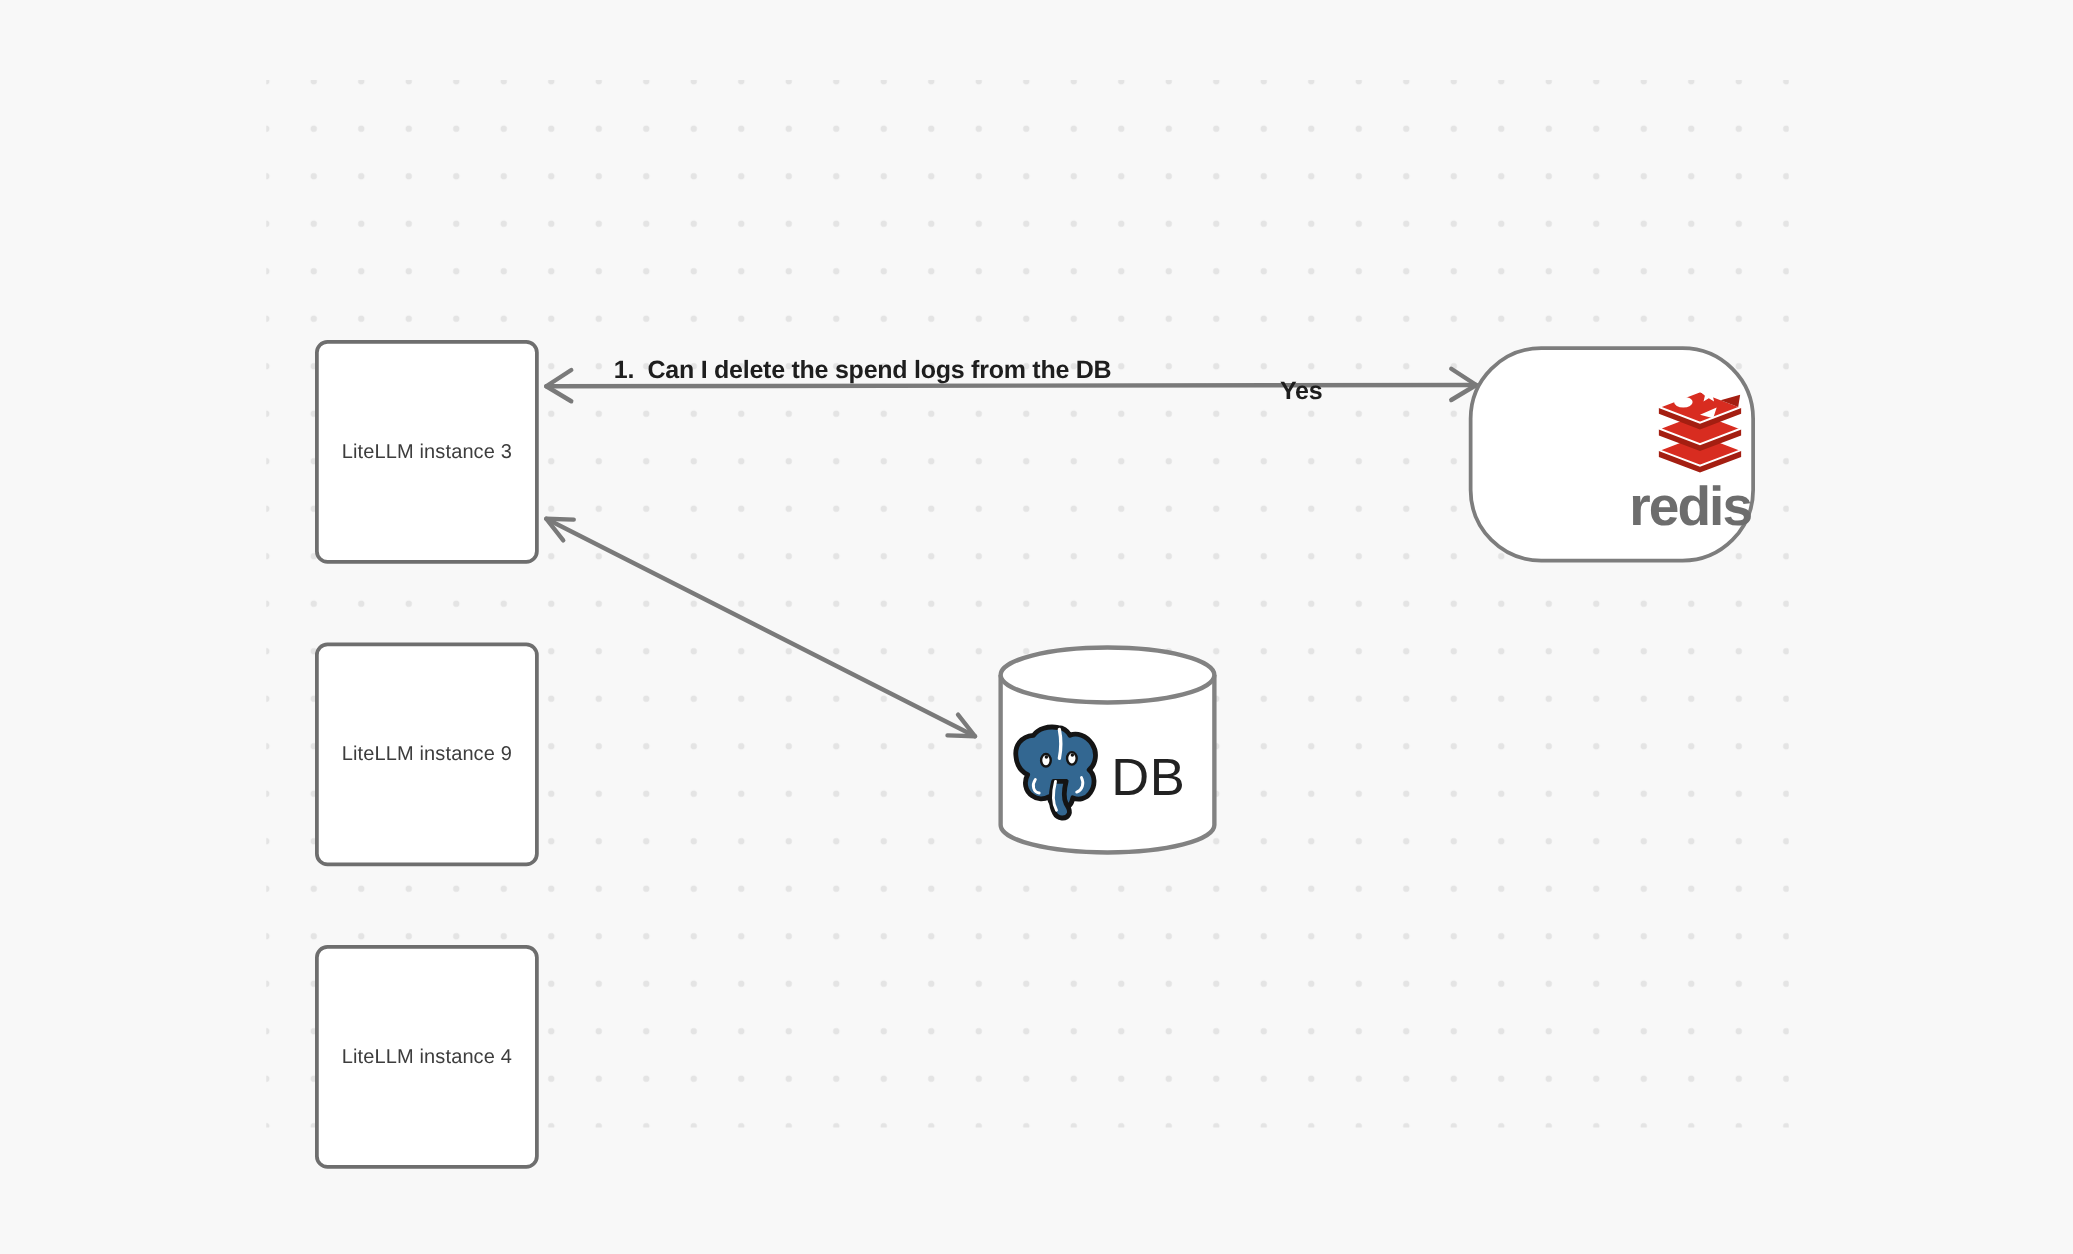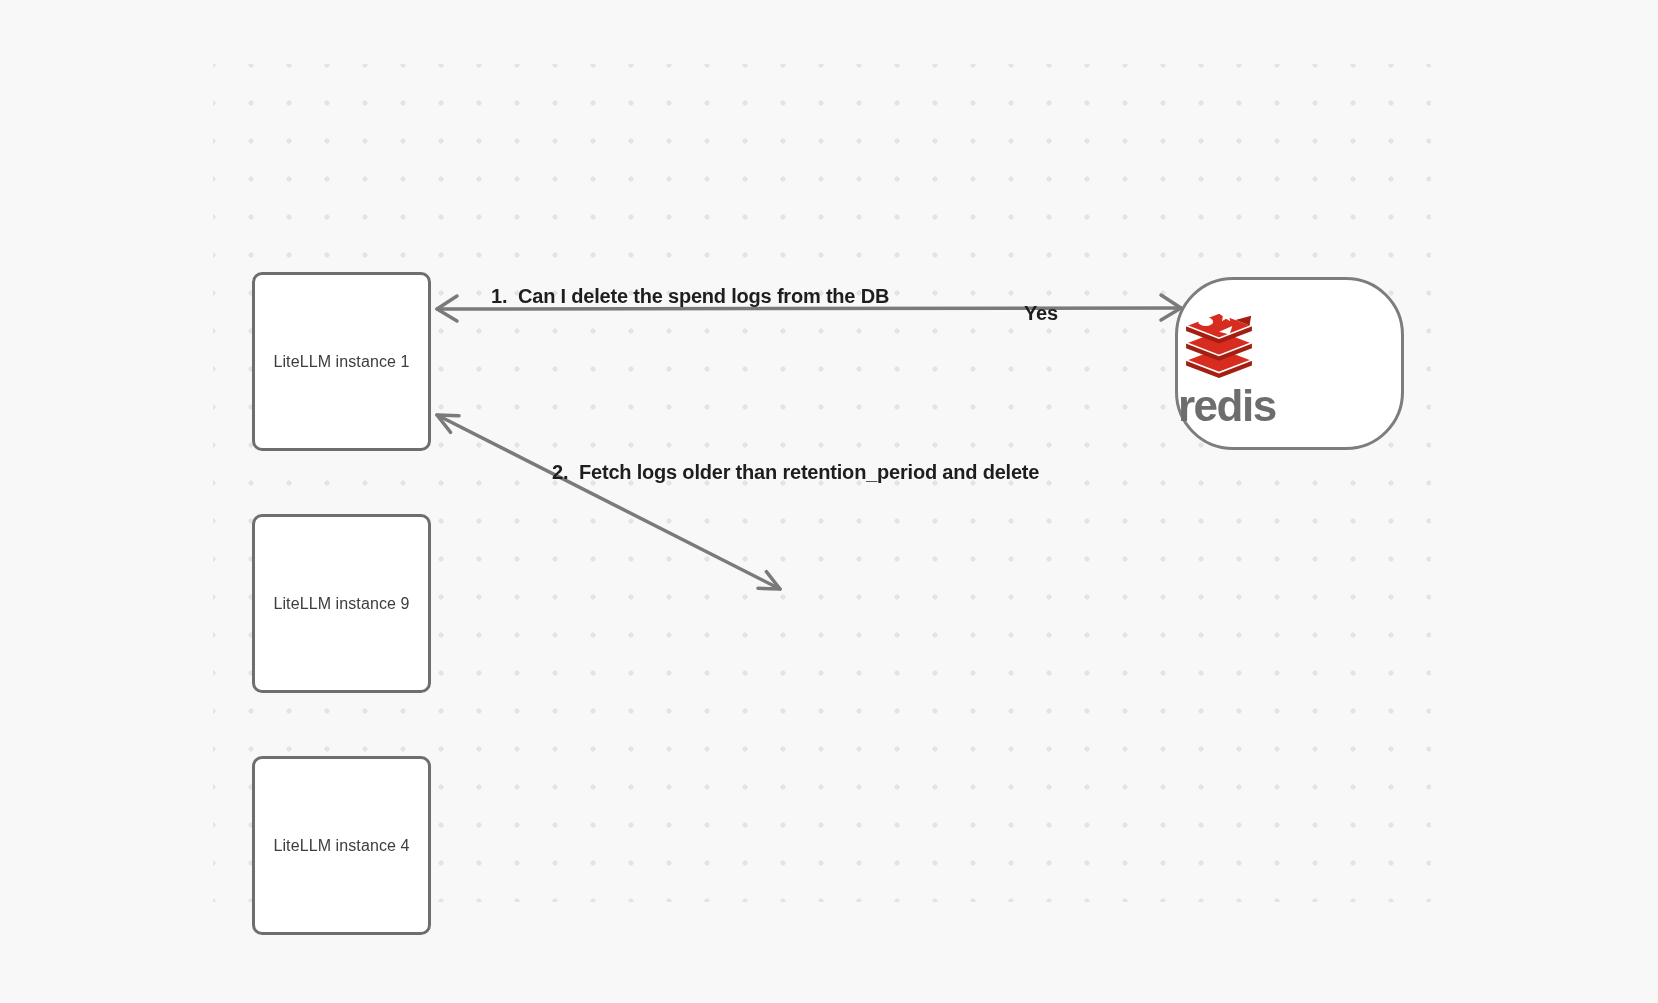--- a/index.html
+++ b/index.html
@@ -47,21 +47,21 @@
   }
 
   .redis-node {
     position: absolute;
     left: 1175px; top: 277px;
     width: 229px; height: 173px;
     background: #ffffff;
     border: 3.5px solid #7d7d7d;
     border-radius: 58px;
     box-sizing: border-box;
-    display: flex; flex-direction: column; align-items: flex-start; justify-content: center;
+    display: flex; flex-direction: column; align-items: flex-end; justify-content: center;
   }
   .redis-logo { width: 82px; height: 76px; margin-top: 6px; }
   .redis-word {
     font-size: 44px; font-weight: bold;
     color: #6d6d6d; letter-spacing: -1.5px;
     line-height: 1; margin-top: 2px;
   }
 
   .db-node {
     position: absolute;
@@ -102,21 +102,21 @@
       <path d="M1161,295 L1181,308 L1161,320"></path>
     </g>
     <g class="edge">
       <path d="M437,415 L780,589"></path>
       <path d="M450.6,432.3 L437,415 L459,415.7"></path>
       <path d="M766.4,571.7 L780,589 L758,588.3"></path>
     </g>
   </svg>
 
   <div class="node-box" style="top:272px">
-    <span class="node-label">LiteLLM instance 1</span>
+    <span class="node-label">LiteLLM instance 3</span>
   </div>
 
   <div class="node-box" style="top:514px">
     <span class="node-label">LiteLLM instance 9</span>
   </div>
 
   <div class="node-box" style="top:756px">
     <span class="node-label">LiteLLM instance 4</span>
   </div>
 
@@ -138,20 +138,44 @@
         <path d="M8,20 L50,4 L92,20 L50,36 Z" fill="#d82c20" stroke="#ffffff" stroke-width="2"></path>
         <ellipse cx="33" cy="15" rx="9.5" ry="5.5" fill="#ffffff"></ellipse>
         <polygon points="59,-2 61.5,4 67.5,4.5 63,8.5 64.4,14.5 59,11.2 53.6,14.5 55,8.5 50.5,4.5 56.5,4" fill="#ffffff"></polygon>
         <polygon points="50,28 67,20.5 63.5,31.5" fill="#ffffff"></polygon>
         <polygon points="71,13 91,7.5 89,20" fill="#a41e11"></polygon>
       </g>
     </svg>
     <div class="redis-word">redis</div>
   </div>
 
+  <div class="db-node">
+    <svg class="db-cylinder" width="178" height="170" viewBox="0 0 178 170" aria-hidden="true">
+      <path d="M3.5,25 L3.5,145 A85.5,22 0 0 0 174.5,145 L174.5,25" fill="#ffffff" stroke="#828282" stroke-width="3.5"></path>
+      <ellipse cx="89" cy="25" rx="85.5" ry="22" fill="#ffffff" stroke="#828282" stroke-width="3.5"></ellipse>
+    </svg>
+    <svg class="pg-logo" viewBox="0 0 100 104" aria-hidden="true">
+      <g stroke="#141414" stroke-width="5" stroke-linejoin="round" stroke-linecap="round">
+        <path fill="#336791" d="M49,4 C38,2 28,5 23,12 C10,13 3,23 5,35 C6,44 11,50 17,53
+                 C13,60 14,70 22,75 C27,79 34,79 39,76 C41,84 46,89 52,89
+                 C58,89 63,84 64,77 C70,80 78,78 82,72 C88,64 87,53 81,48
+                 C88,42 90,30 84,21 C78,12 68,9 61,12 C58,7 54,4 49,4 Z"></path>
+        <path fill="#336791" d="M44,60 C41,72 40,84 45,93 C48,99 57,100 60,94
+                 C62,90 59,87 57,83 C54,77 55,68 57,60 Z"></path>
+      </g>
+      <path d="M50,6 C52,16 52,26 50,36" stroke="#ffffff" stroke-width="3.5" fill="none" stroke-linecap="round"></path>
+      <ellipse cx="36" cy="38" rx="5" ry="6.5" fill="#ffffff" stroke="#141414" stroke-width="2.5"></ellipse>
+      <ellipse cx="63" cy="36" rx="5" ry="6.5" fill="#ffffff" stroke="#141414" stroke-width="2.5"></ellipse>
+      <circle cx="36.5" cy="34.5" r="1.8" fill="#141414"></circle>
+      <circle cx="63.5" cy="32.5" r="1.8" fill="#141414"></circle>
+      <path d="M46,60 C43,72 43,83 47,90" stroke="#ffffff" stroke-width="3" fill="none" stroke-linecap="round"></path>
+      <path d="M25,58 C21,64 23,71 29,72" stroke="#ffffff" stroke-width="3" fill="none" stroke-linecap="round"></path>
+      <path d="M73,56 C76,62 74,69 68,71" stroke="#ffffff" stroke-width="3" fill="none" stroke-linecap="round"></path>
+    </svg>
+    <span class="db-label">DB</span>
+  </div>
 
   <div class="edge-label" id="edge1-label">1.  Can I delete the spend logs from the DB</div>
 
   <div class="edge-label" id="edge1-answer">Yes</div>
 
-  <div class="edge-label" id="edge2-label">2.  Fetch logs older than retention_period and delete</div>
 
 </div>
 
 </body></html>

